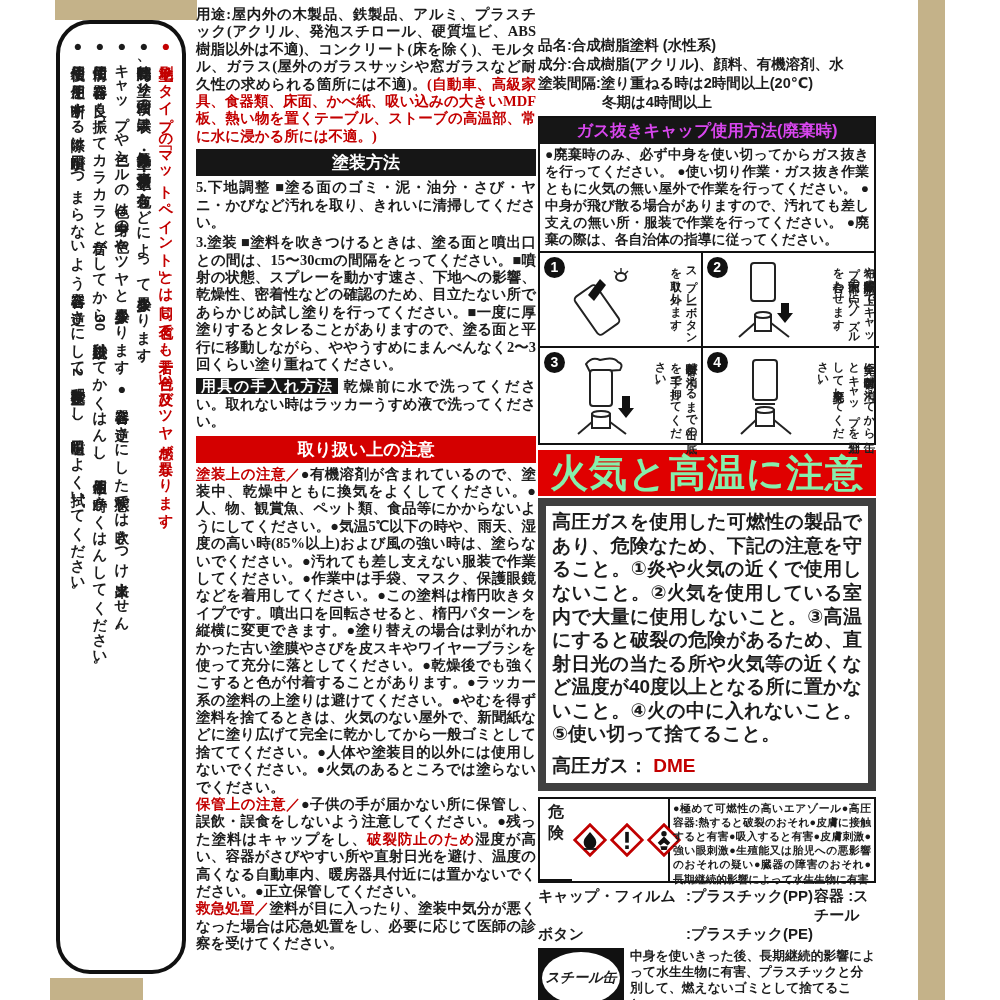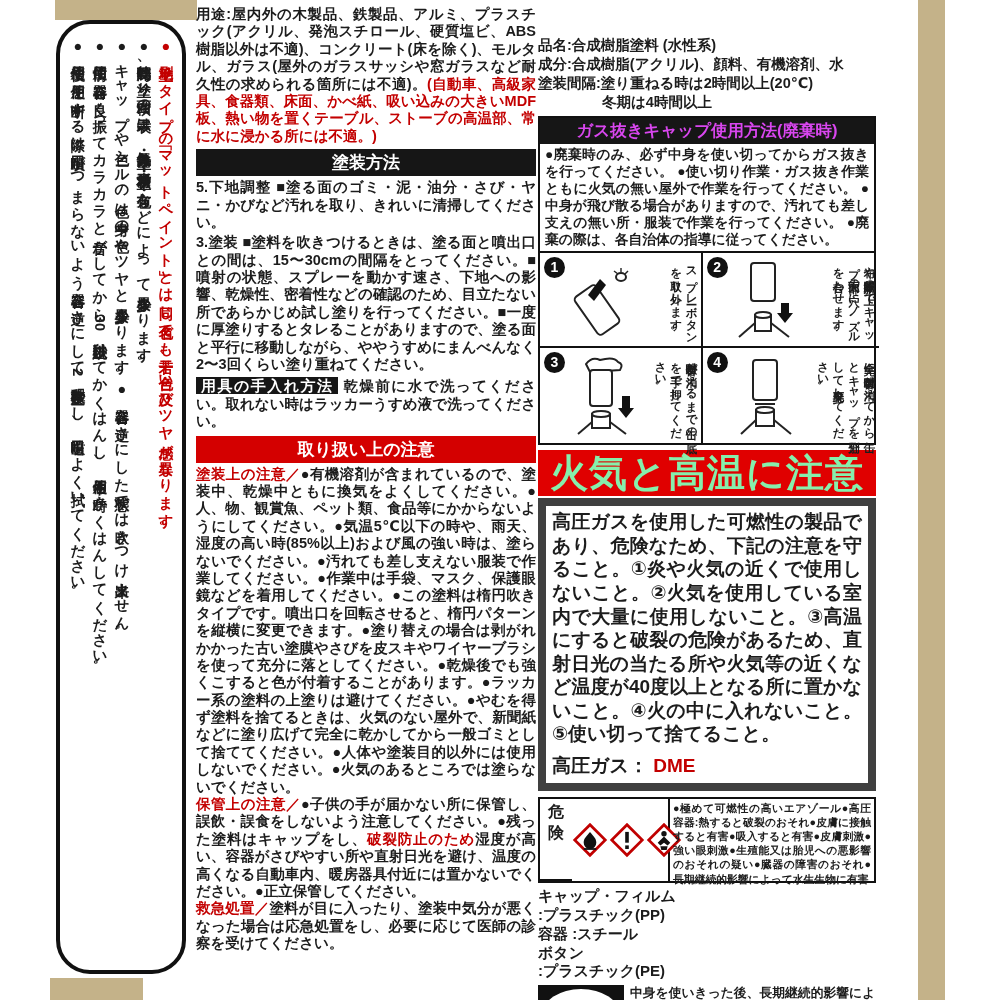--- a/index.html
+++ b/index.html
@@ -16,21 +16,21 @@
     position:absolute;left:56px;top:20px;width:130px;height:954px;
     background:#fff;border:4px solid #111;border-radius:34px;
     box-sizing:border-box;padding:14px 5px;
   }
   .vwrap{writing-mode:vertical-rl;height:100%;width:100%;
     font-size:14.5px;font-weight:600;line-height:1.52;letter-spacing:.5px;}
   .vnote{margin:0;}
   .red{color:#c30000;}
   
   #mid{position:absolute;left:196px;top:6px;width:340px;}
-  .body-txt{font-size:14.5px;font-weight:600;line-height:1.2;text-align:justify;}
+  .body-txt{font-size:14.5px;font-weight:600;line-height:1.2;text-align:justify;font-family:Liberation Serif, serif;}
   .bar-black{background:#161616;color:#fff;text-align:center;font-weight:700;
     font-size:17px;padding:2px 0;margin:4px 0 3px;}
   .bar-red{background:#d40000;color:#fff;text-align:center;font-weight:700;
     font-size:17px;padding:2px 0;margin:5px 0 3px;}
   .step{margin:0 0 3px;}
   .inline-label{background:#161616;color:#fff;font-weight:700;font-size:15px;
     padding:0 5px;margin-right:5px;}
   .sec-label{color:#c30000;font-weight:700;}
   
   #right{position:absolute;left:538px;top:8px;width:338px;}
@@ -60,21 +60,21 @@
   .gas-line{margin-top:8px;font-size:19px;}
   .danger-box{border:2px solid #111;display:flex;margin-top:6px;height:82px;}
   .danger-left{width:128px;border-right:2px solid #111;display:flex;
     flex:none;}
   .danger-label{border-bottom:2px solid #111;text-align:center;font-size:16px;
     font-weight:700;letter-spacing:8px;padding:3px 0 3px 8px;}
   .picto-row{flex:1;display:flex;align-items:center;justify-content:center;gap:1px;}
   .danger-right{flex:1;font-size:10.8px;font-weight:700;line-height:1.3;
     padding:2px 3px;text-align:justify;}
   .materials{font-size:15px;font-weight:700;margin-top:4px;line-height:1.25;}
-  .mrow{display:flex;flex-direction:column;}
+  .mrow{display:flex;}
   .mlab{width:148px;flex:none;}
   .mval{width:128px;flex:none;}
   .steel{display:flex;margin-top:4px;}
   .steel-mark{width:86px;height:60px;background:#111;flex:none;display:flex;
     align-items:center;justify-content:center;}
   .steel-oval{width:78px;height:52px;background:#fff;border-radius:50%;display:flex;
     align-items:center;justify-content:center;font-size:14px;font-weight:800;
     font-style:italic;white-space:nowrap;}
   .steel-body{padding-left:6px;}
   .steel-txt{font-size:12.8px;font-weight:800;line-height:1.25;}

